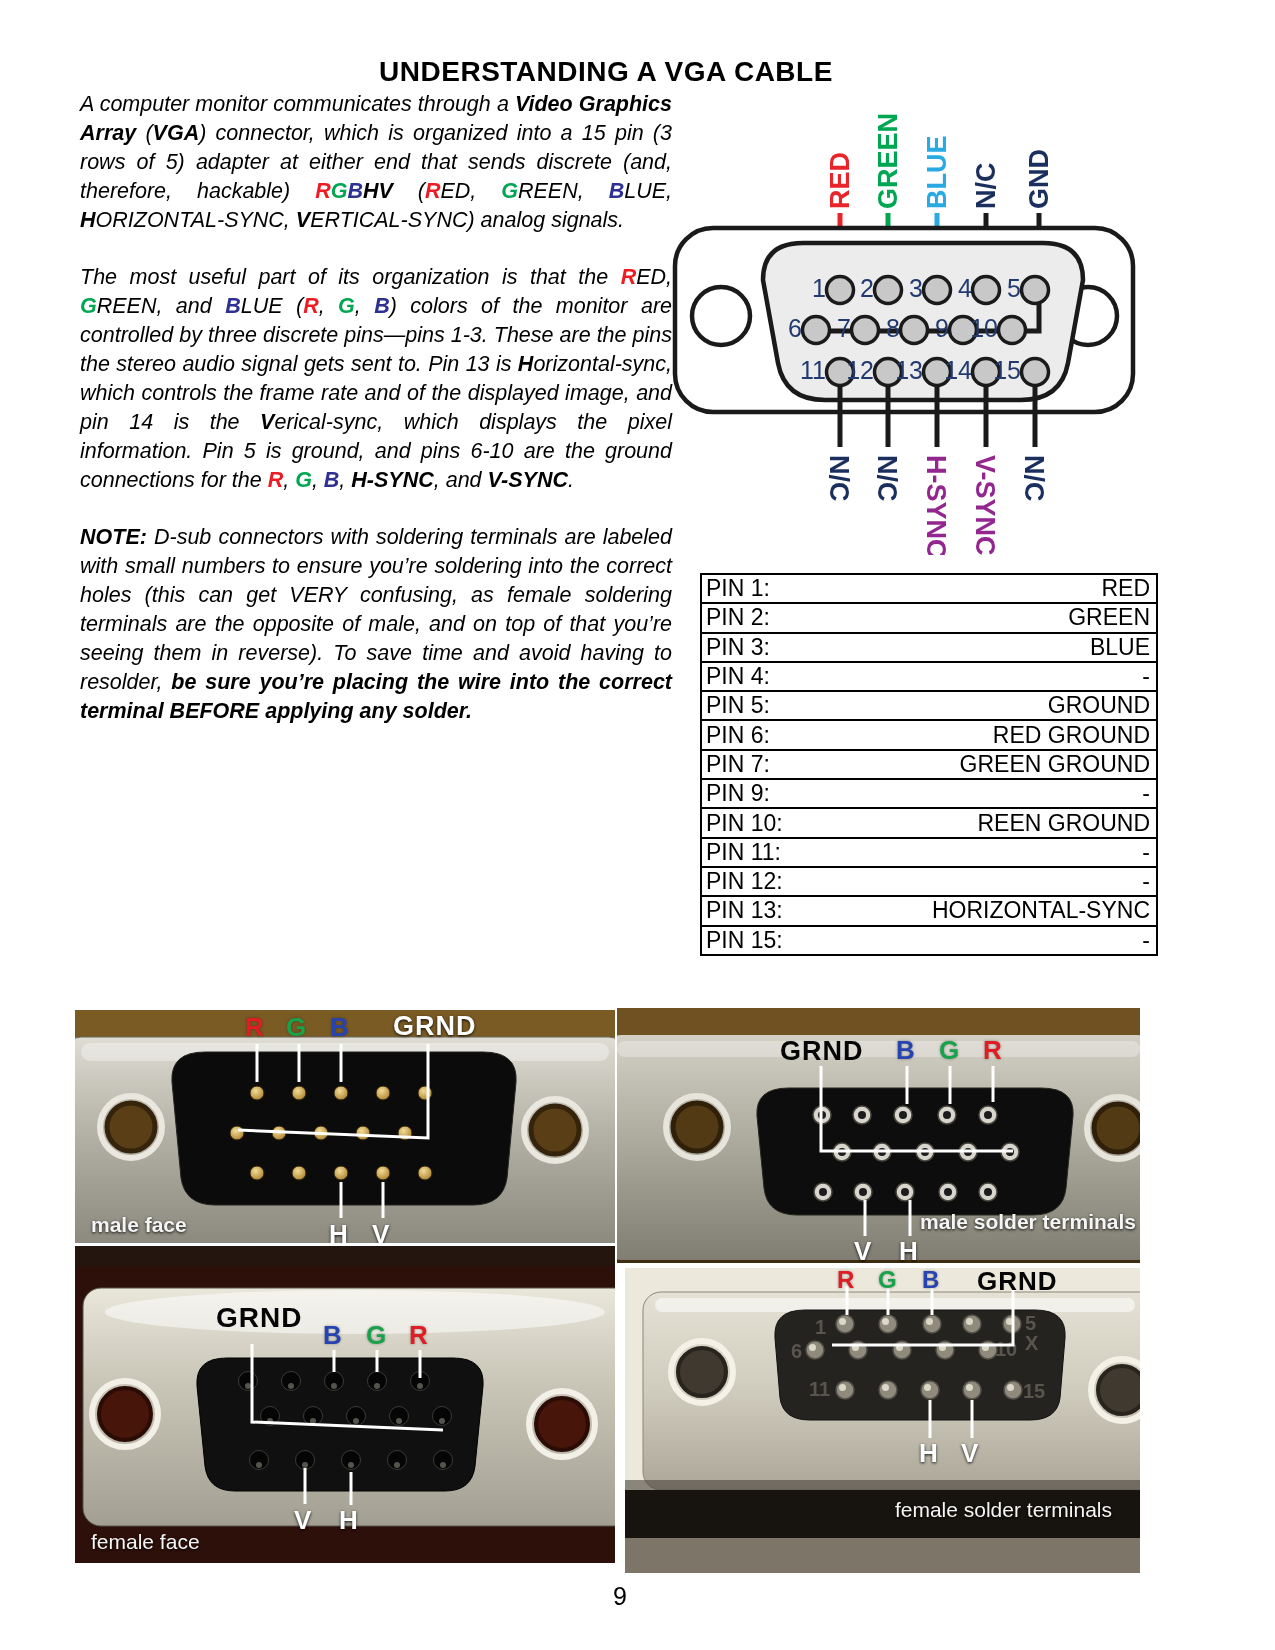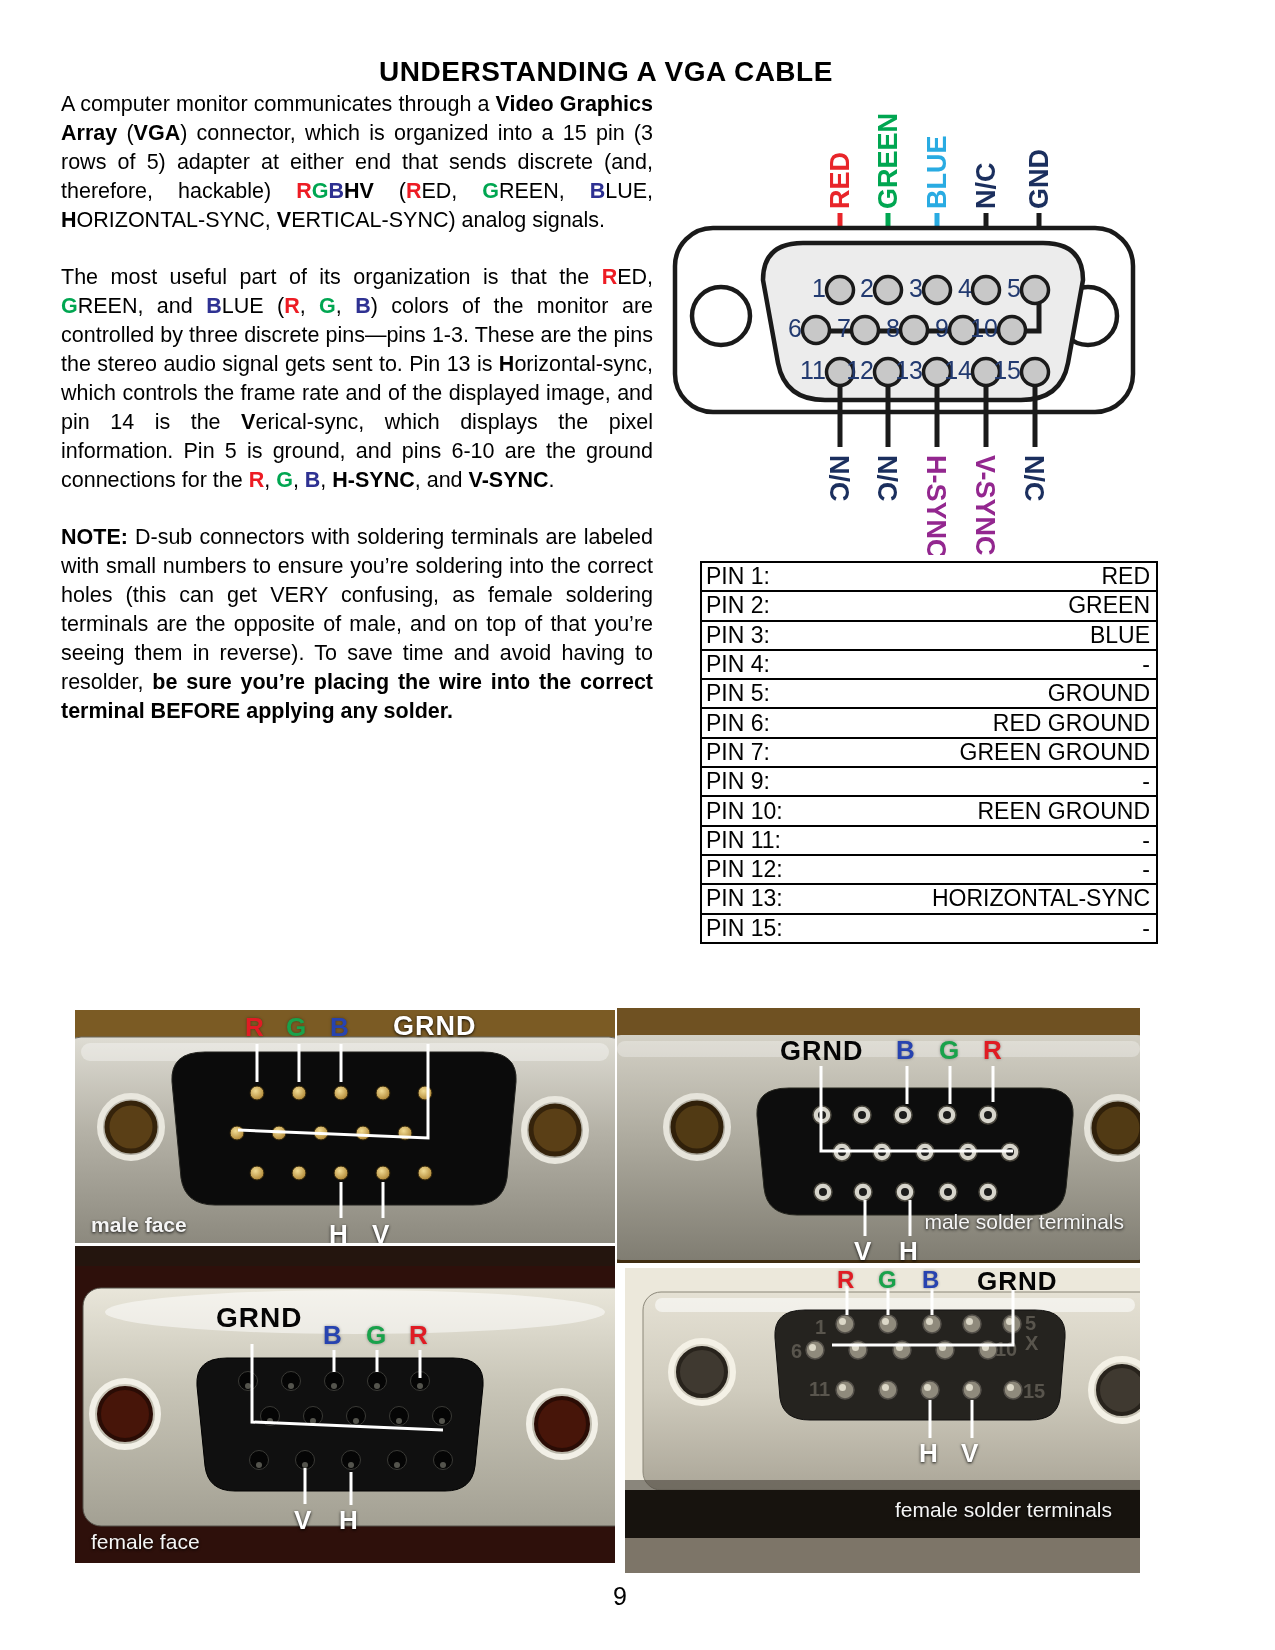--- a/index.html
+++ b/index.html
@@ -1,31 +1,31 @@
 <!DOCTYPE html>
 <html><head>
 <meta charset="utf-8">
 <style>
   html,body{margin:0;padding:0;background:#ffffff;}
   .page{position:relative;width:1275px;height:1620px;background:#fff;
         font-family:"Liberation Sans", sans-serif;color:#000;overflow:hidden;}
   .title{position:absolute;left:72px;top:56px;width:1068px;text-align:center;
          font-size:28px;font-weight:bold;letter-spacing:.5px;}
-  .bodycol{position:absolute;left:61px;top:90px;width:592px;}
+  .bodycol{position:absolute;left:80px;top:90px;width:592px;font-style:italic;}
   .bodycol p{margin:0 0 28px 0;text-align:justify;font-size:21.5px;line-height:29px;}
   .sb{font-weight:bold}
   .sr{font-weight:bold;color:#ed1c24}
   .sg{font-weight:bold;color:#00a651}
   .sbl{font-weight:bold;color:#2e3192}
   .diagram{position:absolute;left:668px;top:95px;width:472px;height:460px;}
   .pintable{position:absolute;left:700px;top:561px;width:458px;}
   .trow{box-sizing:border-box;height:31.3px;border:2px solid #000;margin-top:-2px;
         display:flex;justify-content:space-between;align-items:center;
         padding:0 6px 0 4px;font-size:23px;background:#fff;}
-  .trow:first-child{margin-top:0;}
+  .trow:first-child{margin-top:12px;}
   .photo{position:absolute;overflow:hidden;}
   .photo svg{position:absolute;left:0;top:0;}
   .ph-label{position:absolute;font-weight:bold;font-size:26px;line-height:1;
             text-shadow:0 0 3px rgba(0,0,0,.35);}
   .lw{color:#fff;text-shadow:0 1px 3px rgba(0,0,0,.9);}
   .lk{color:#050505;text-shadow:none;}
   .lr{color:#e01c24;} .lg{color:#19a24b;} .lb{color:#2743b0;}
   .caption{position:absolute;color:#f5f5f5;font-size:21px;font-weight:normal;
            text-shadow:0 1px 3px rgba(0,0,0,.9);white-space:nowrap;}
   .pageno{position:absolute;left:0;top:1582px;width:1240px;text-align:center;font-size:25px;}
@@ -284,21 +284,21 @@
         <path d="M248,192 L248,228"></path>
           <path d="M293,192 L293,228"></path>
       </g>
     </svg>
     <span class="ph-label lk" style="left:163px;top:30px;font-size:27px;letter-spacing:1px;">GRND</span>
     <span class="ph-label lb" style="left:279px;top:29px;">B</span>
     <span class="ph-label lg" style="left:322px;top:29px;">G</span>
     <span class="ph-label lr" style="left:366px;top:29px;">R</span>
     <span class="ph-label lw" style="left:237px;top:230px;">V</span>
     <span class="ph-label lw" style="left:282px;top:230px;">H</span>
-    <span class="caption" style="right:16px;top:202px;">male solder terminals</span>
+    <span class="caption" style="right:4px;top:202px;font-weight:bold;">male solder terminals</span>
   </div>
 
   <div class="photo" style="left:75px;top:1246px;width:540px;height:317px;">
     <svg width="540" height="317" viewBox="0 0 540 317">
       <defs>
         <linearGradient id="p3m" x1="0" y1="0" x2="0" y2="1">
           <stop offset="0" stop-color="#e9e6da"></stop>
             <stop offset=".4" stop-color="#c9c6b8"></stop>
             <stop offset="1" stop-color="#a3a093"></stop>
         </linearGradient>

